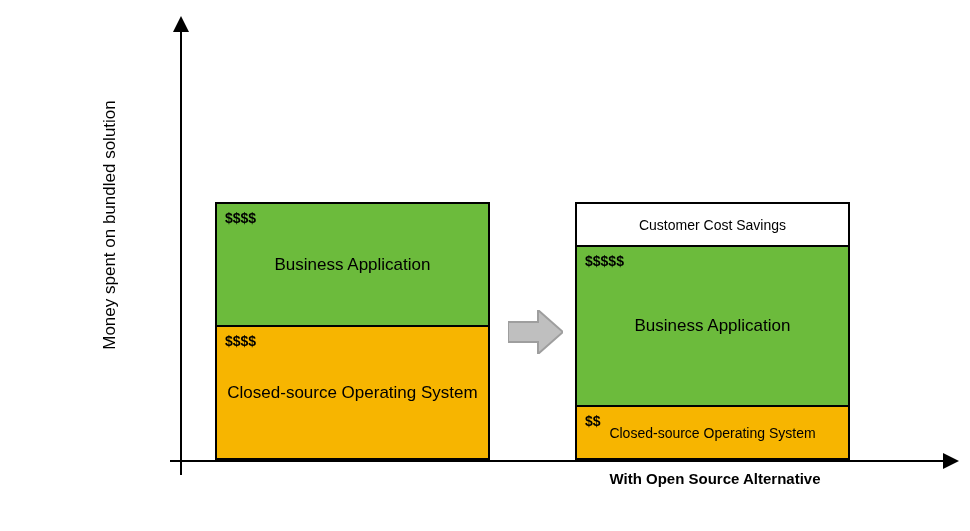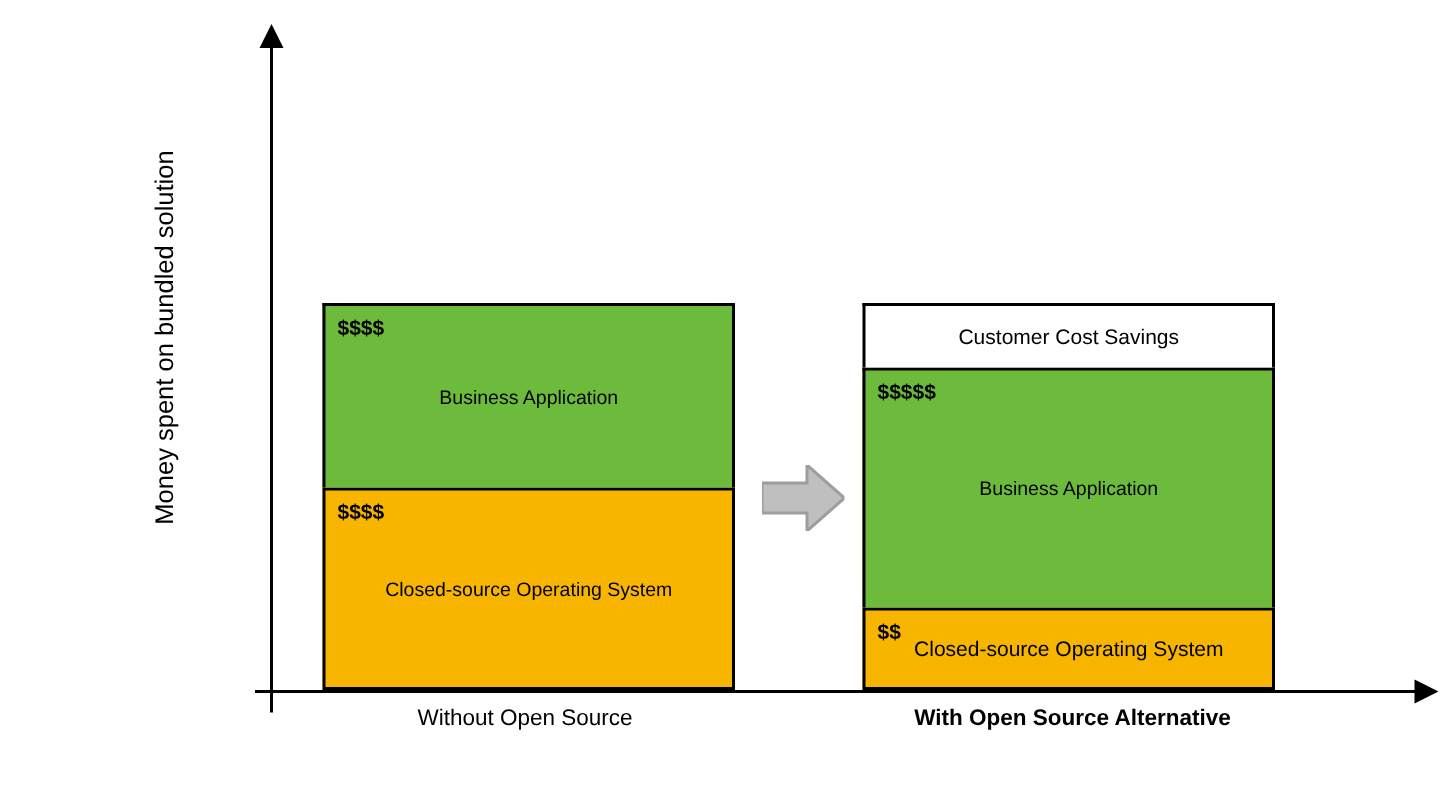--- a/index.html
+++ b/index.html
@@ -83,21 +83,21 @@
     left: 8px;
     font-size: 14px;
     font-weight: 700;
   }
   .seg .label {
     position: absolute;
     left: 0; right: 0;
     top: 50%;
     transform: translateY(-50%);
     text-align: center;
-    font-size: 13px;
+    font-size: 17px;
     line-height: 1.35;
     padding: 0 10px;
   }
   .seg.white  { background: #ffffff; }
   .seg .label.small { font-size: 14px; }
   .xcat {
     position: absolute;
     top: 470px;
     width: 320px;
     text-align: center;
@@ -146,16 +146,15 @@
     </div>
     <div class="seg" style="height:160px; background:#6cbb3c;">
       <span class="cost">$$$$$</span>
       <span class="label">Business Application</span>
     </div>
     <div class="seg white" style="height:43px; background:#ffffff;">
       <span class="label small">Customer Cost Savings</span>
     </div>
   </div>
 
-  <div class="xcat left">Without Open Source</div>
   <div class="xcat right">With Open Source Alternative</div>
 
 </div>
 
 </body></html>

